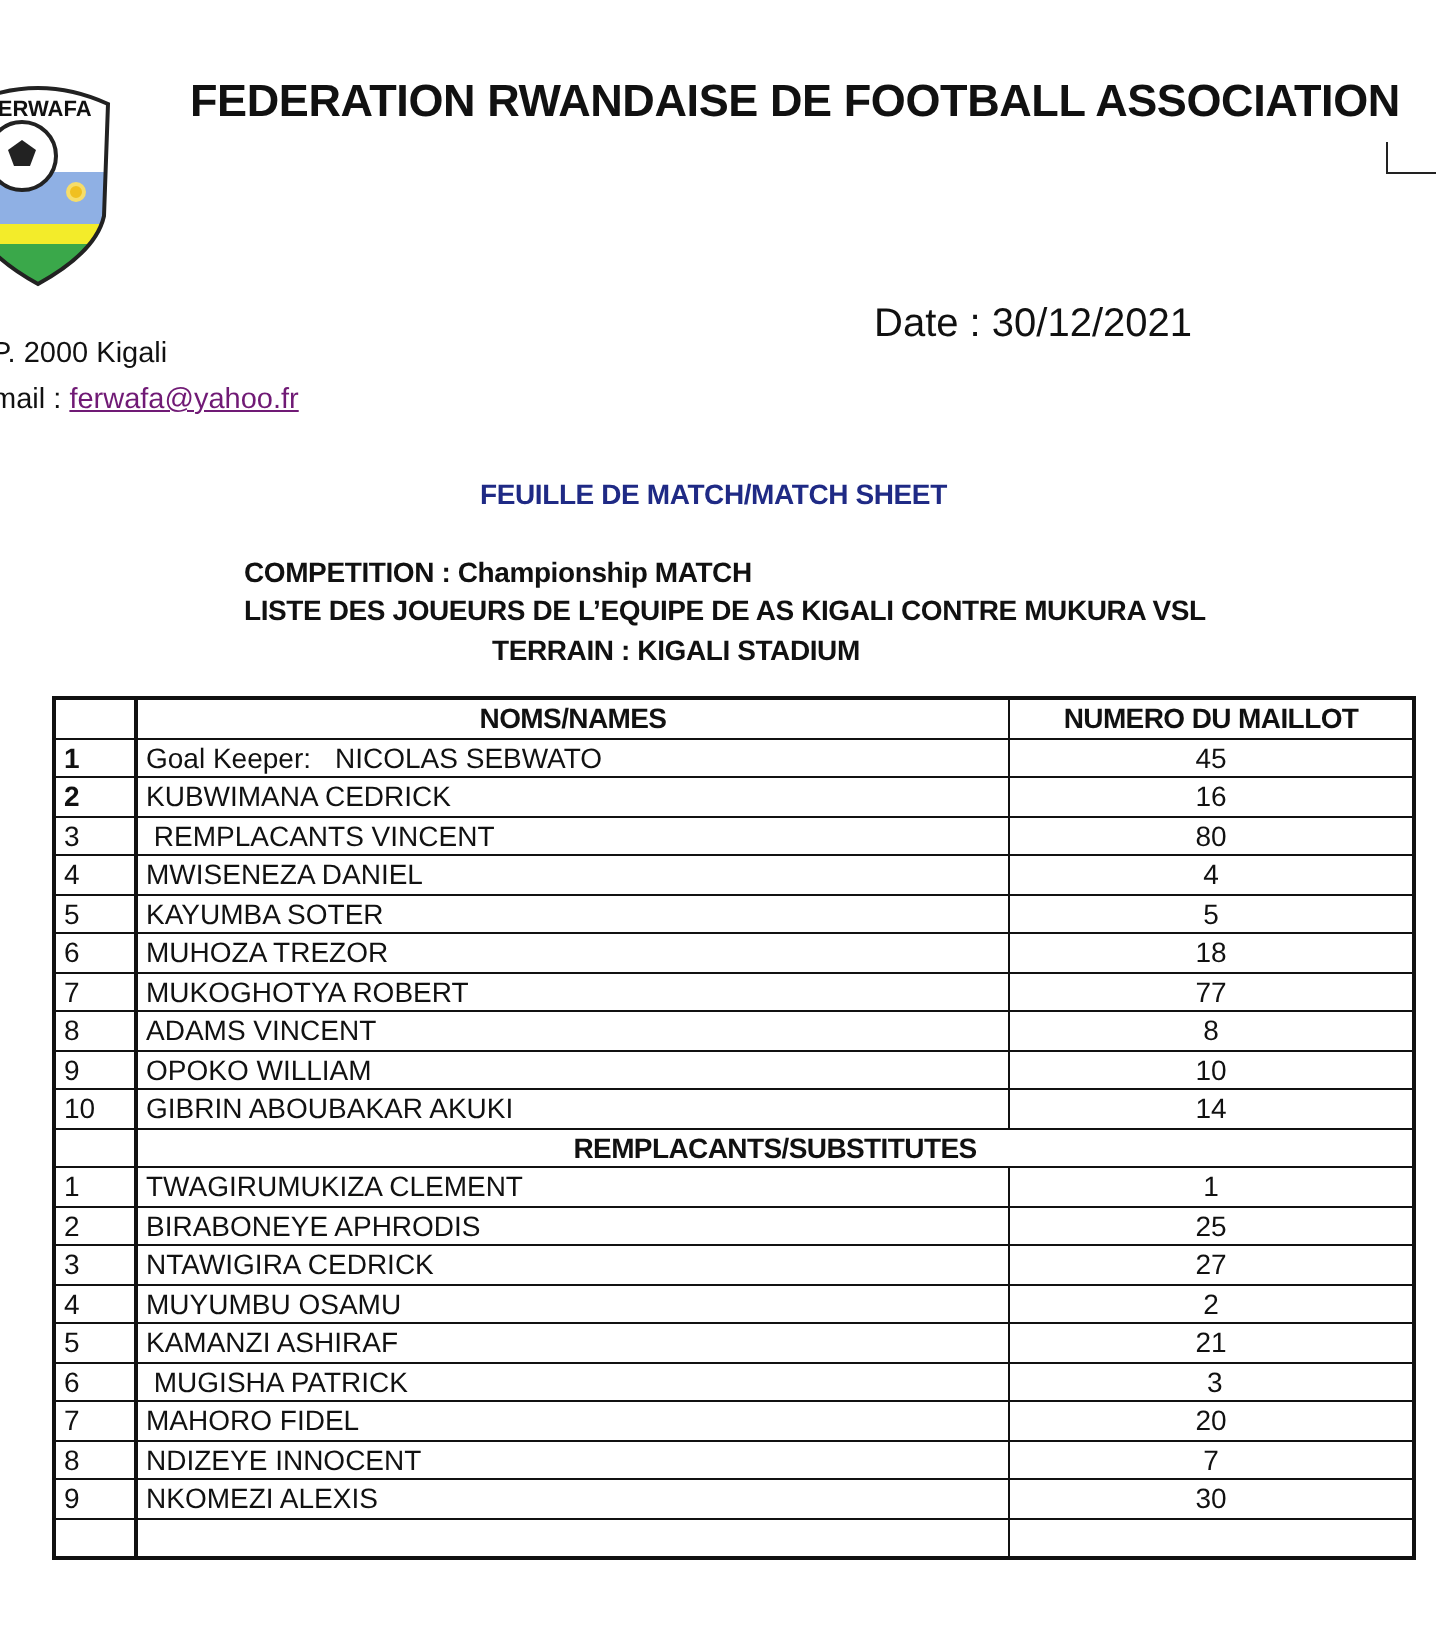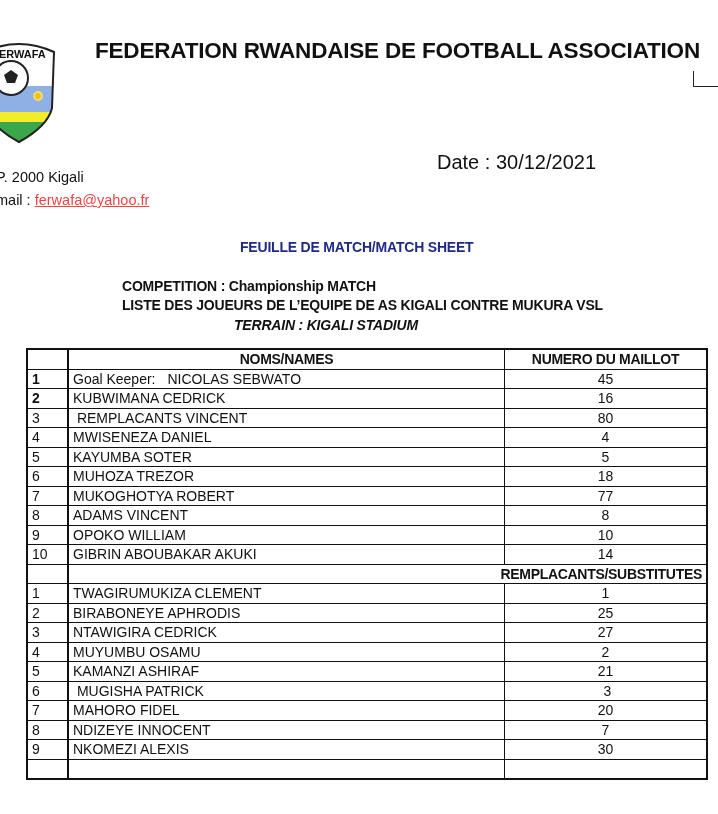--- a/index.html
+++ b/index.html
@@ -4,35 +4,35 @@
 <style>
   html, body { margin:0; padding:0; background:#ffffff; }
   body { width:718px; height:814px; position:relative; overflow:hidden; font-family:"Liberation Sans", sans-serif; color:#111; }
   .abs { position:absolute; }
   #logo { left:-22px; top:38px; width:82px; height:110px; }
   #org-title { left:95px; top:38px; font-size:22.5px; font-weight:bold; letter-spacing:-0.2px; color:#111; white-space:nowrap; }
   #corner-mark { left:693px; top:71px; width:25px; height:15px; border-left:1px solid #222; border-bottom:1px solid #222; }
   #date { left:437px; top:151px; font-size:20px; white-space:nowrap; }
   #address { left:-4px; top:169px; font-size:14.5px; white-space:nowrap; }
   #email-line { left:-4px; top:192px; font-size:14.5px; white-space:nowrap; }
-  #email-link { color:#ef4444; text-decoration:underline; }
+  #email-link { color:#701a75; text-decoration:underline; }
   #sheet-title { left:240px; top:239px; font-size:14px; font-weight:bold; color:#1f2a85; white-space:nowrap; letter-spacing:-0.2px; }
   .info { font-size:14px; font-weight:bold; white-space:nowrap; letter-spacing:-0.2px;margin-left:36px; }
   #competition { left:86px; top:278px; }
   #players-list { left:86px; top:297px; }
-  #venue { left:198px; top:317px;font-style:italic; }
+  #venue { left:210px; top:317px; }
 
   #roster { left:26px; top:348px; width:682px; border-collapse:collapse; font-size:14px; table-layout:fixed; border:2px solid #111; }
   #roster td, #roster th { border:1px solid #111; padding:0 4px; height:18.5px; line-height:18px; white-space:nowrap; overflow:hidden; }
   #roster .c-idx { width:31px; border-right:2px solid #111; }
   #roster .c-name { width:427px; }
   #roster .c-num { text-align:center; }
   #roster th { font-weight:bold; text-align:center; letter-spacing:-0.3px; }
   #roster .bold { font-weight:bold; }
-  #roster .sub-head { text-align:right; font-weight:bold; letter-spacing:-0.3px;margin-top:48px; }
+  #roster .sub-head { text-align:center; font-weight:bold; letter-spacing:-0.3px;margin-top:48px; }
   #roster .gk-label { font-weight:normal; margin-right:12px; }
 </style>
 </head>
 <body>
 
 <div id="logo" class="abs">
   <svg width="82" height="110" viewBox="0 0 82 110">
     <defs>
       <clipPath id="shieldclip">
         <path d="M6 14 Q41 -2 76 14 L74 70 Q70 88 41 104 Q12 88 8 70 Z"></path>

